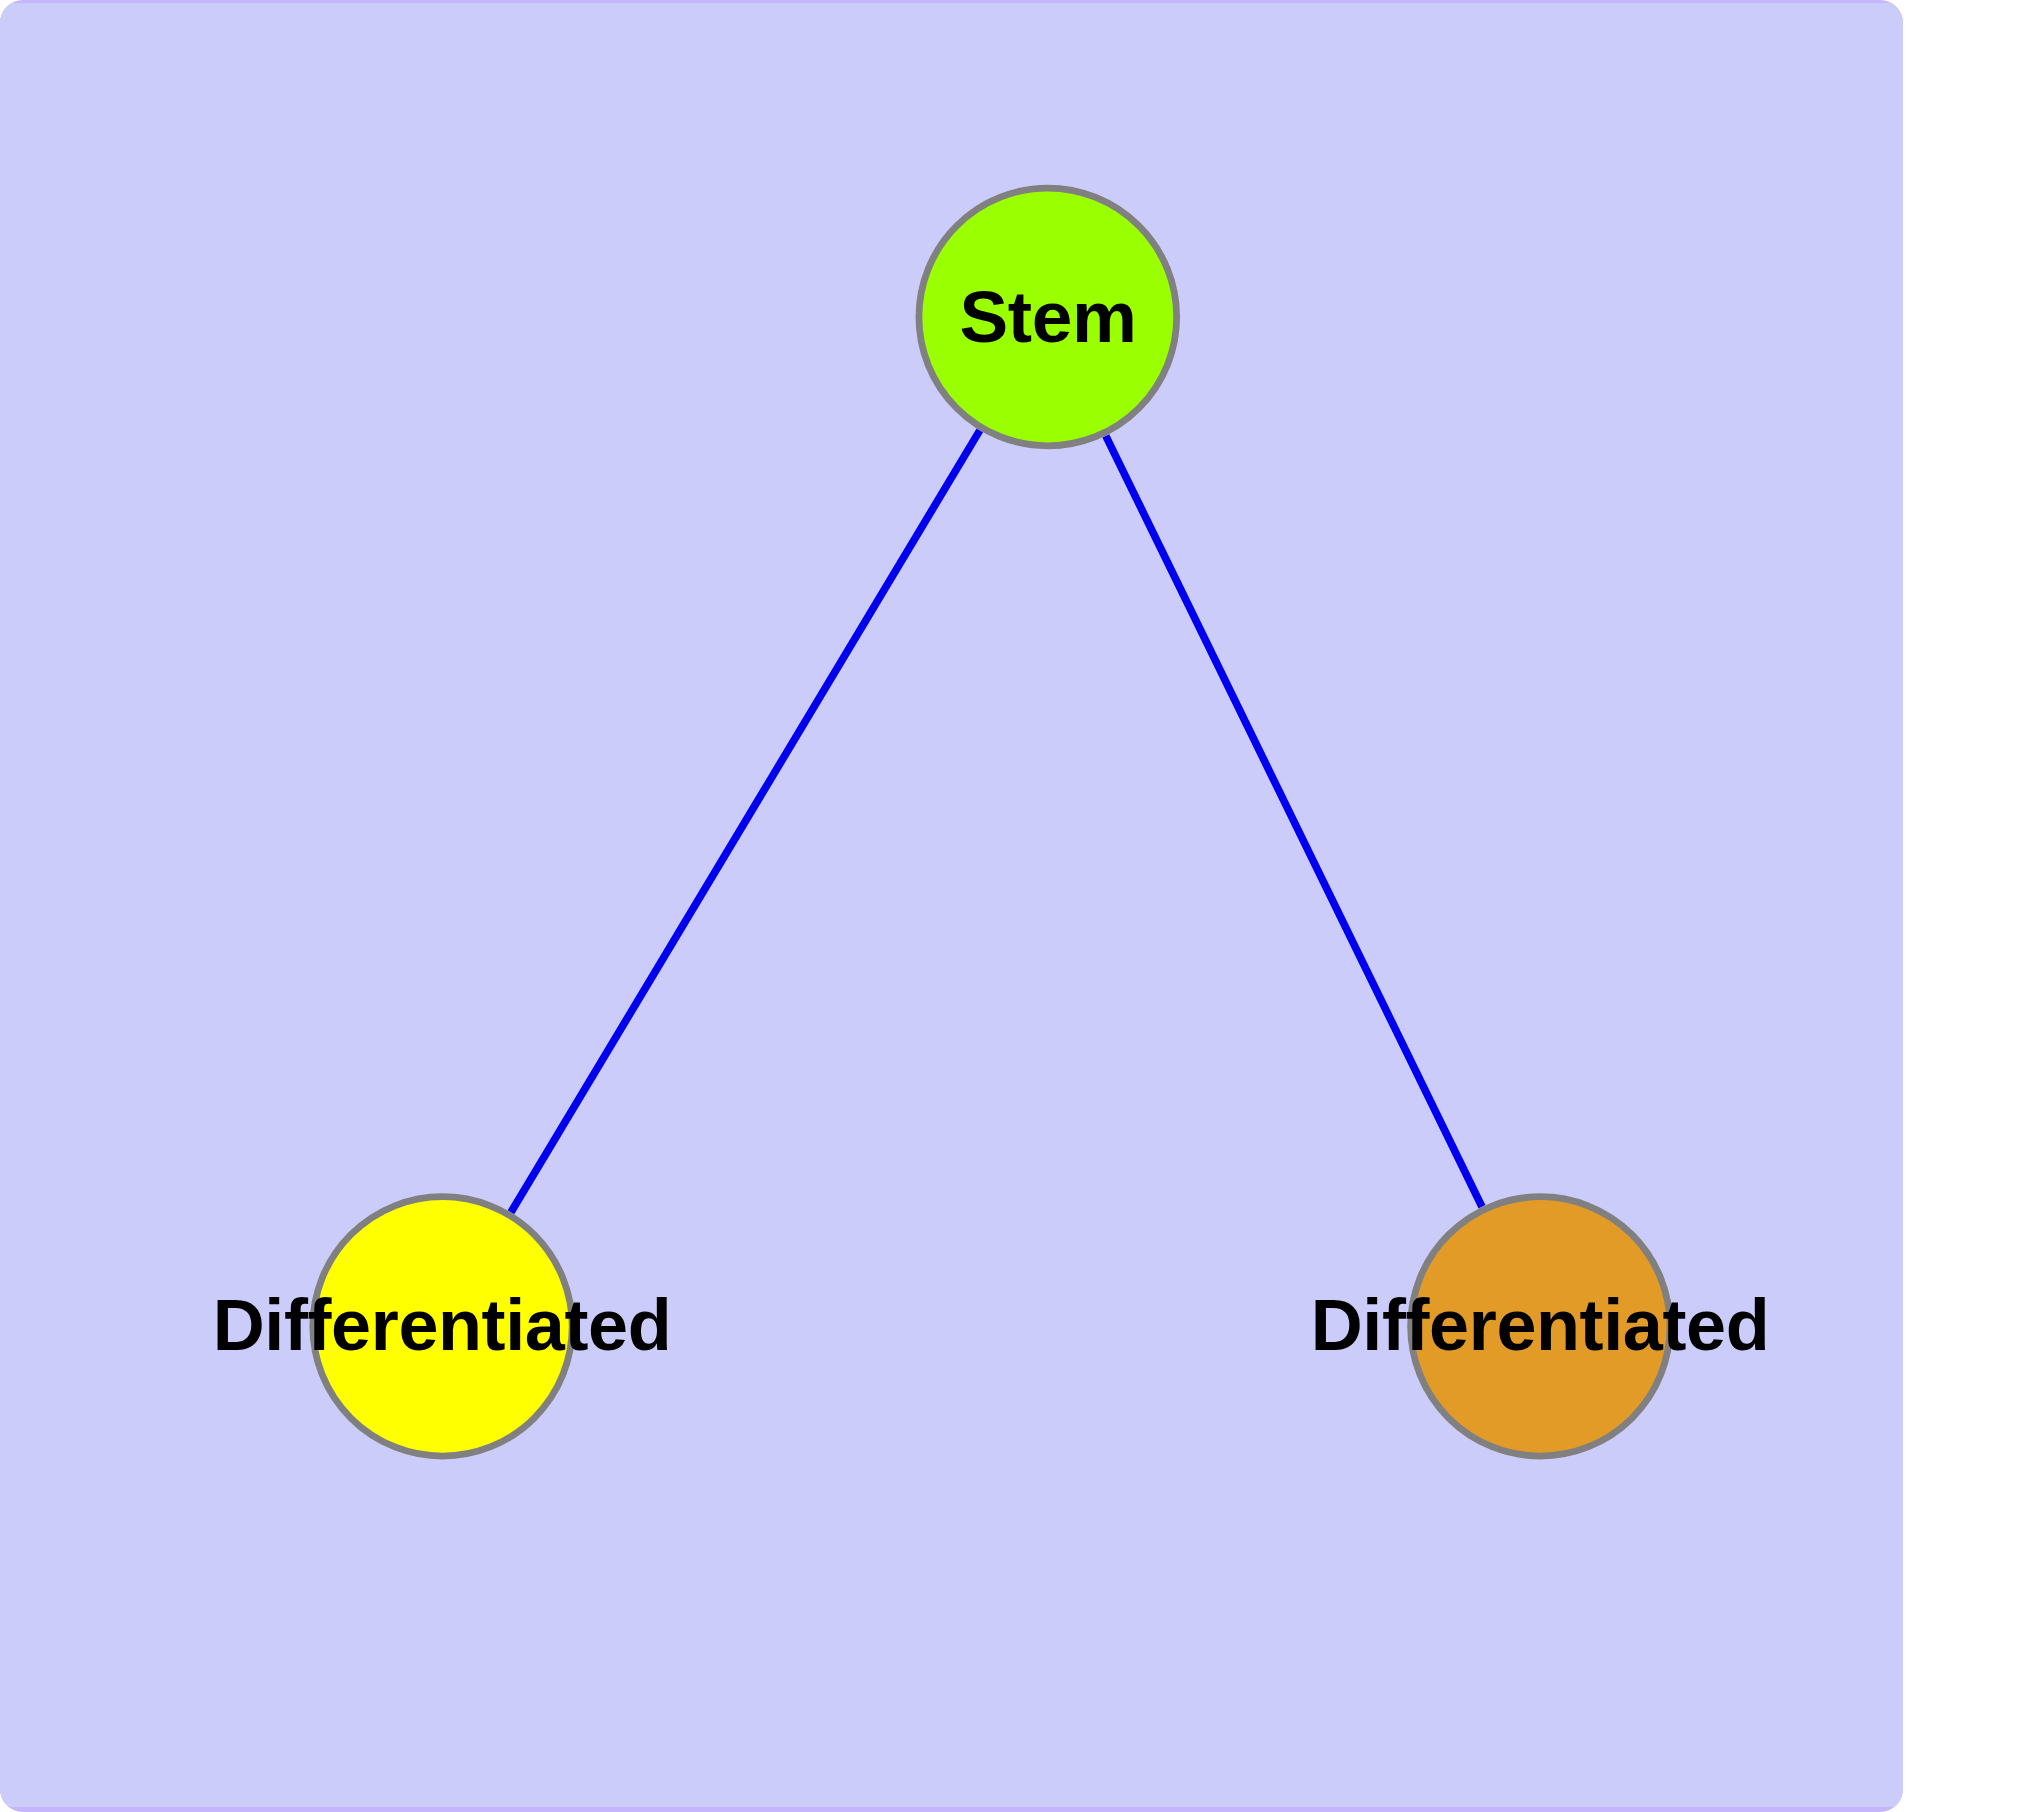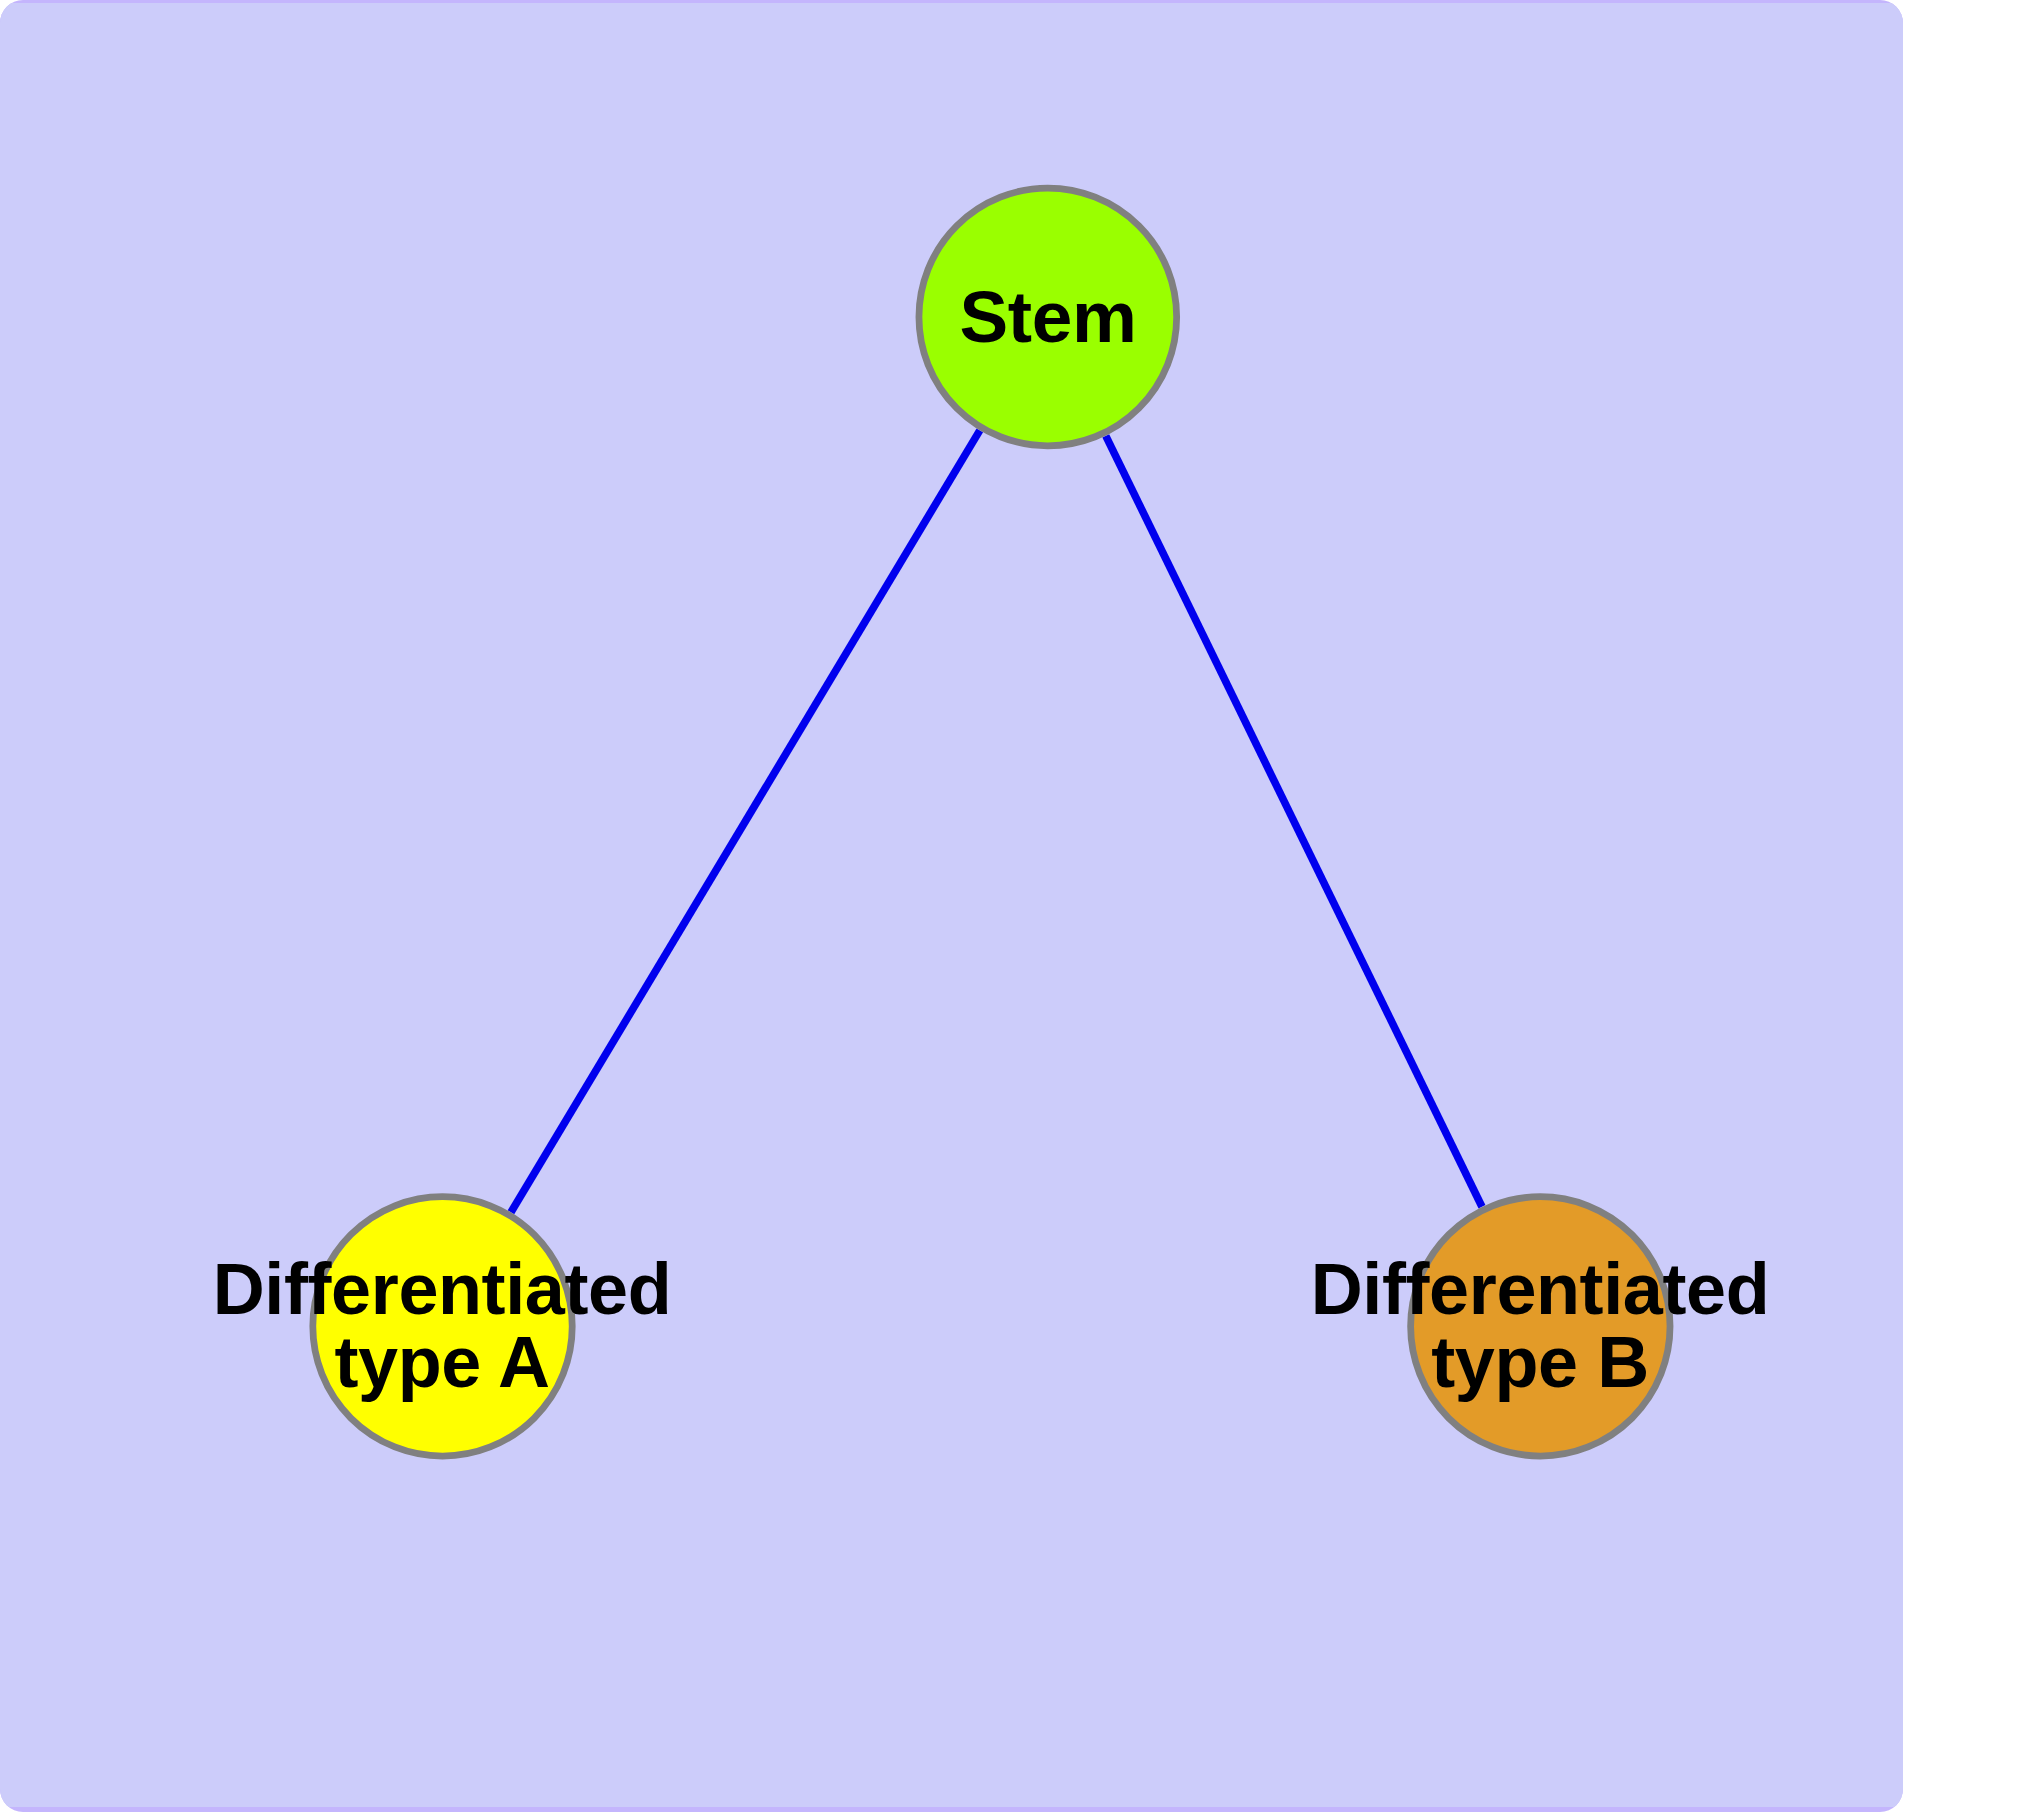--- a/index.html
+++ b/index.html
@@ -81,21 +81,19 @@
         <circle class="node-circle" cx="1817" cy="1565" r="153" fill="#e39b28" stroke="#808080"></circle>
       </g>
   </svg>
 
   <div id="labels-layer">
       <div class="node-label stem" style="left: 1048px; top: 317px;">
         <span class="label-line">Stem</span>
       </div>
       <div class="node-label leaf" style="left: 442px; top: 1326px;">
         <span class="label-line">Differentiated</span>
-        <span class="label-line">type A</span>
       </div>
       <div class="node-label leaf" style="left: 1540px; top: 1326px;">
         <span class="label-line">Differentiated</span>
-        <span class="label-line">type B</span>
       </div>
     </div>
 </div>
 
 
 </body></html>

